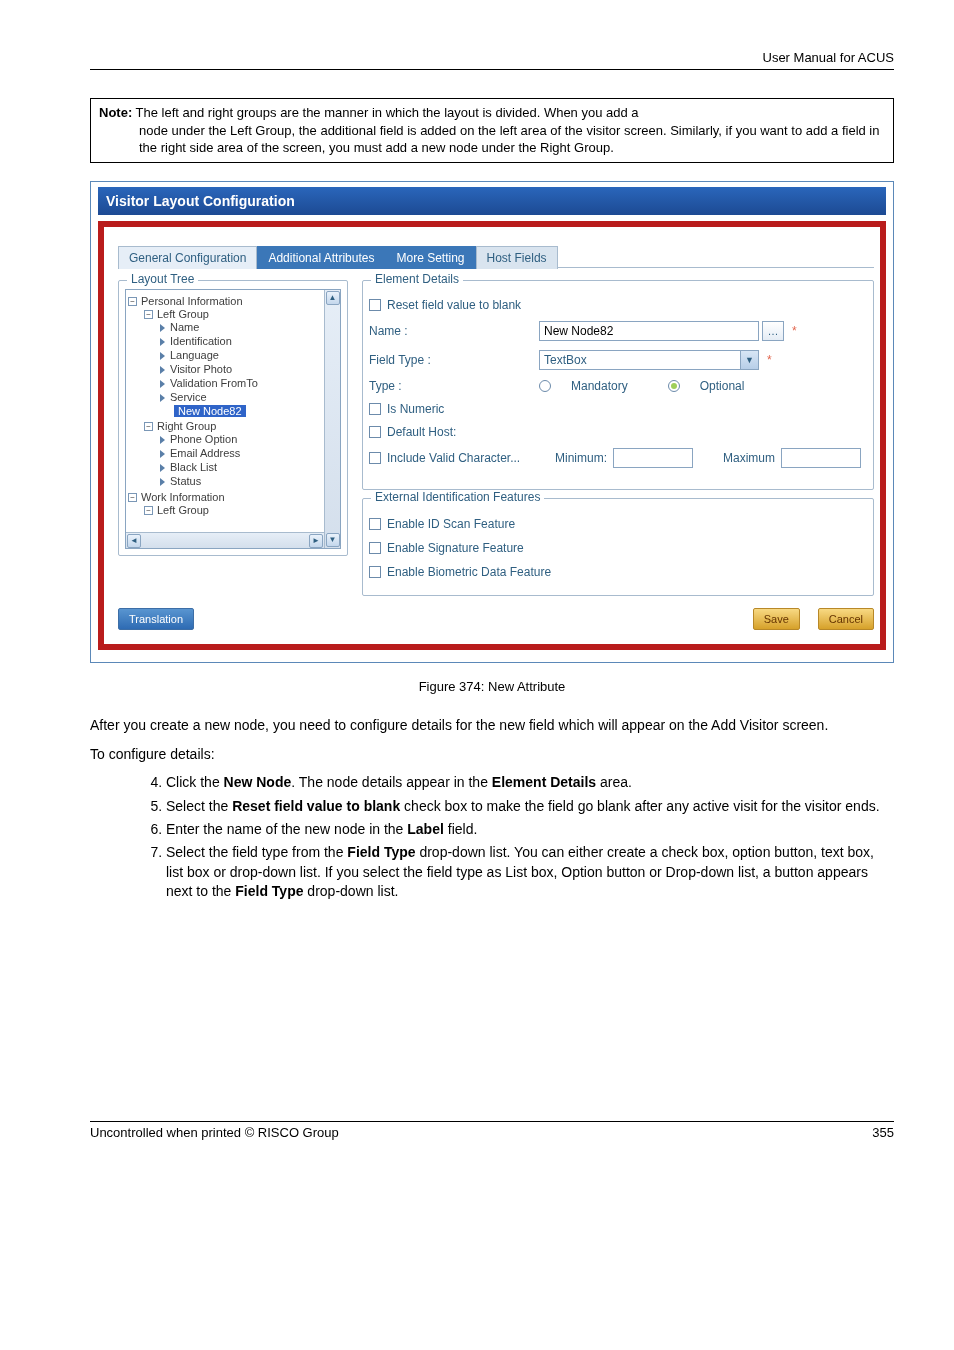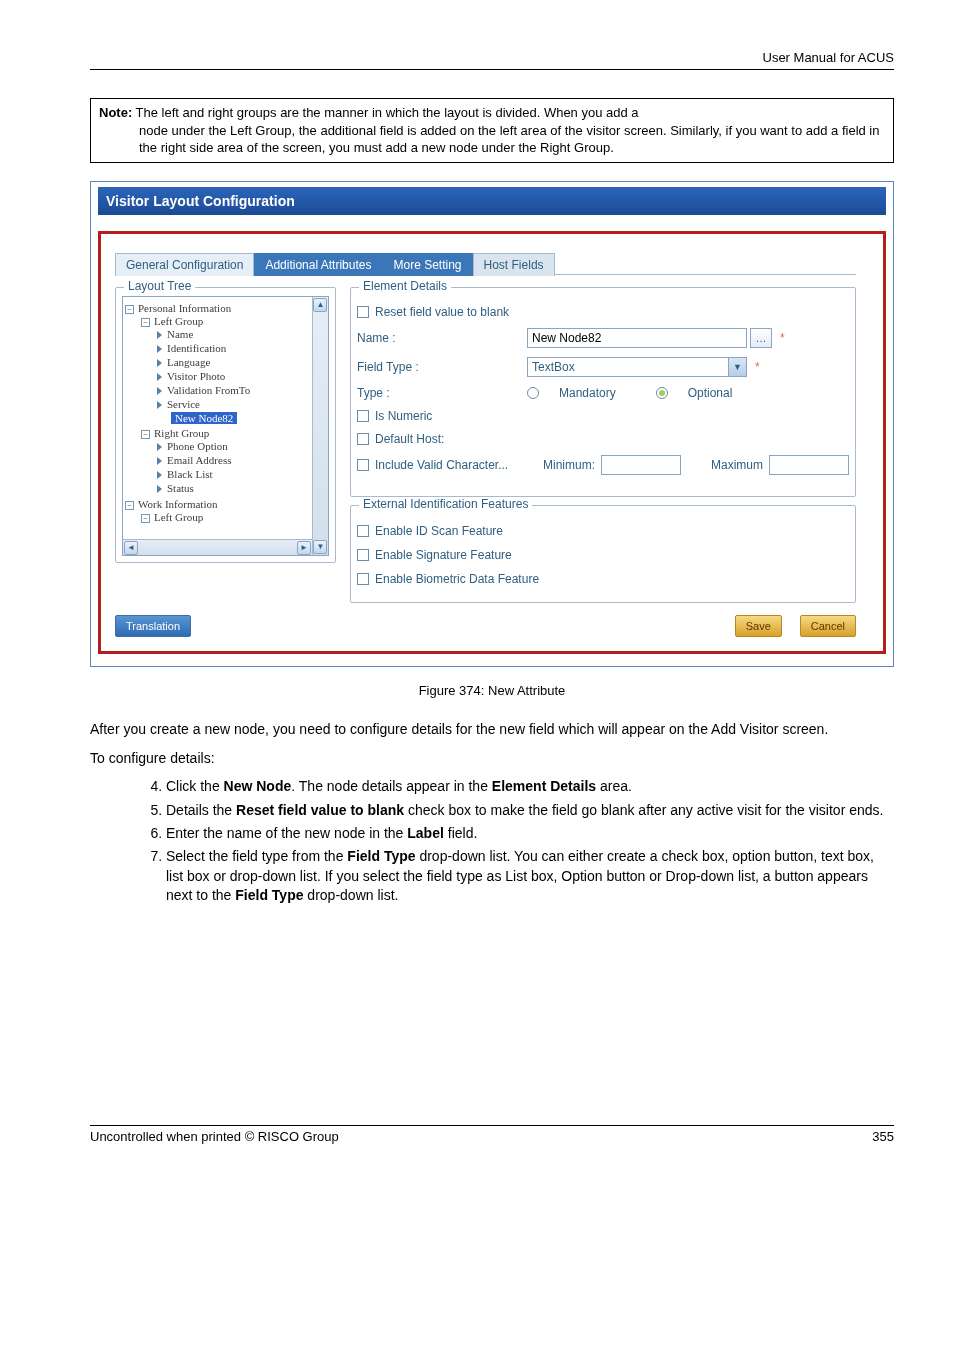--- a/index.html
+++ b/index.html
@@ -37,23 +37,23 @@
     background: #fff;
   }
   .vlc-title {
     background: linear-gradient(#2a66bb, #1c4a93);
     color: #fff;
     font-weight: bold;
     font-size: 14px;
     padding: 6px 8px;
   }
   .inner-panel {
-    border: 3px solid #b91c1c;
-    margin-top: 16px;
-    padding: 18px 27px 14px 14px;
+    border: 6px solid #b91c1c;
+    margin-top: 6px;
+    padding: 18px 6px 14px 14px;
   }
   .tabs-row {
     display: flex;
     align-items: flex-end;
     margin-bottom: 12px;
   }
   .tab {
     font-size: 12px;
     padding: 4px 10px;
     border: 1px solid #a8bbce;
@@ -97,21 +97,21 @@
   .tree-scroll {
     position: absolute;
     right: 0; top:0; bottom:0; width:16px;
     background: linear-gradient(#e6eef7,#d4dfec);
     border-left: 1px solid #a8bbce;
     display:flex; flex-direction:column; justify-content:space-between; align-items:center;
     padding:1px;
   }
   .scroll-btn { width:14px; height:14px; background:linear-gradient(#eaf2fb,#c4d7ec); border:1px solid #8aa5c1; border-radius:2px; display:flex; align-items:center; justify-content:center; font-size:8px; color:#2f5f81;}
   .tree-content { padding: 4px 4px 4px 2px; }
-  .tree-ul { list-style:none; margin:0; padding-left:0;font-family:Liberation Serif, serif;}
+  .tree-ul { list-style:none; margin:0; padding-left:0;}
   .tree-ul ul { list-style:none; margin:0; padding-left:16px;}
   .tree-ul li { padding:1px 0; white-space:nowrap;}
   .boxbtn { display:inline-block; width:9px; height:9px; border:1px solid #7a97b6; font-size:8px; line-height:7px; text-align:center; margin-right:4px; vertical-align:middle; background:#fff;}
   .leaf-arrow { display:inline-block; width:0; height:0; border-top:4px solid transparent; border-bottom:4px solid transparent; border-left:5px solid #5a7fa8; margin-right:5px; vertical-align:middle;}
   .node-sel { background:#2f64c8; color:#fff; padding:0px 4px; display:inline-block;}
   .bottom-scroll { position:absolute; left:0; right:16px; bottom:0; height:16px; background:linear-gradient(#e6eef7,#d4dfec); border-top:1px solid #a8bbce; display:flex; justify-content:space-between; padding:1px;}
   .bottom-scroll .scroll-btn { height:14px; }
   .right-col { flex:1; }
   .form-row { display:flex; align-items:center; margin:9px 0; font-size:12px; color:#2f5f81;}
   .form-row .lbl { width:170px; display:flex; align-items:center; gap:6px;}
@@ -326,21 +326,21 @@
     </div>
   </div>
 
   <div class="fig-caption">Figure 374: New Attribute</div>
 
   <div class="body-para">After you create a new node, you need to configure details for the new field which will appear on the Add Visitor screen.</div>
   <div class="body-para">To configure details:</div>
 
   <ol class="steps" start="4">
     <li>Click the <b>New Node</b>. The node details appear in the <b>Element Details</b> area.</li>
-    <li><span>Details the </span><b>Reset field value to blank</b><span> check box to make the field go blank after any active visit for the visitor ends.</span></li>
+    <li><span>Select the </span><b>Reset field value to blank</b><span> check box to make the field go blank after any active visit for the visitor ends.</span></li>
     <li><span>Enter the name of the new node in the </span><b>Label</b><span> field.</span></li>
     <li><span>Select the field type from the </span><b>Field Type</b><span> drop-down list. You can either create a check box, option button, text box, list box or drop-down list. If you select the field type as List box, Option button or Drop-down list, a button appears next to the </span><b>Field Type</b><span> drop-down list.</span></li>
   </ol>
 
   <div class="footer-row">
     <span>Uncontrolled when printed © RISCO Group</span>
     <span>355</span>
   </div>
 </div>
 

